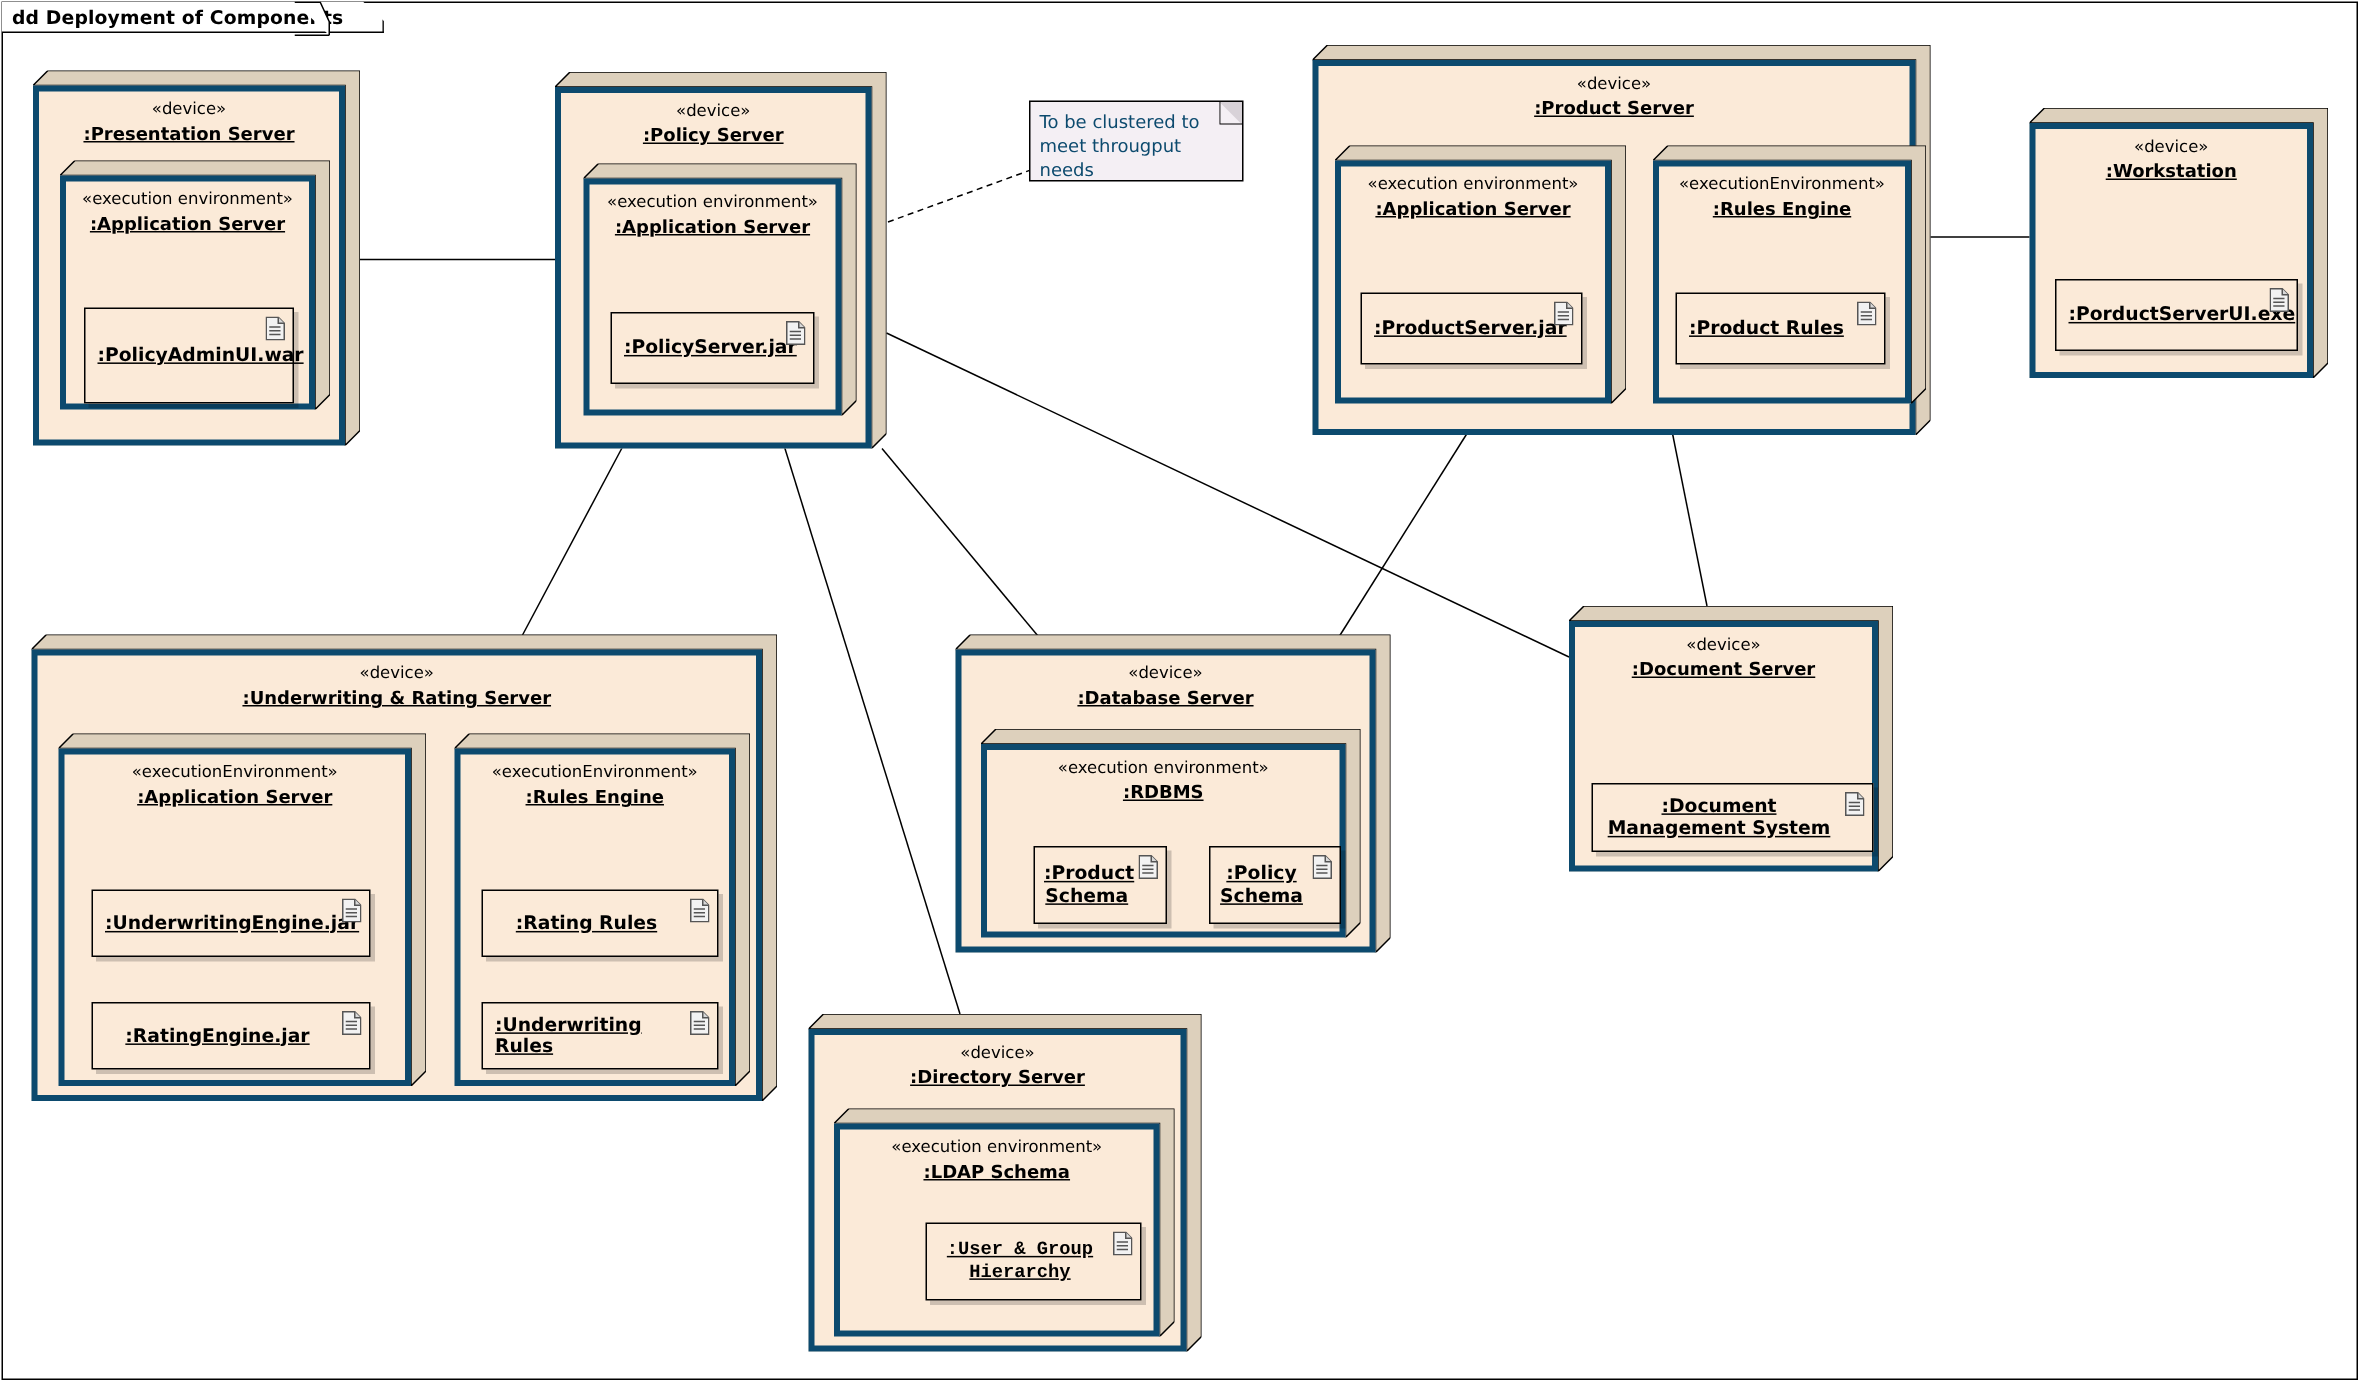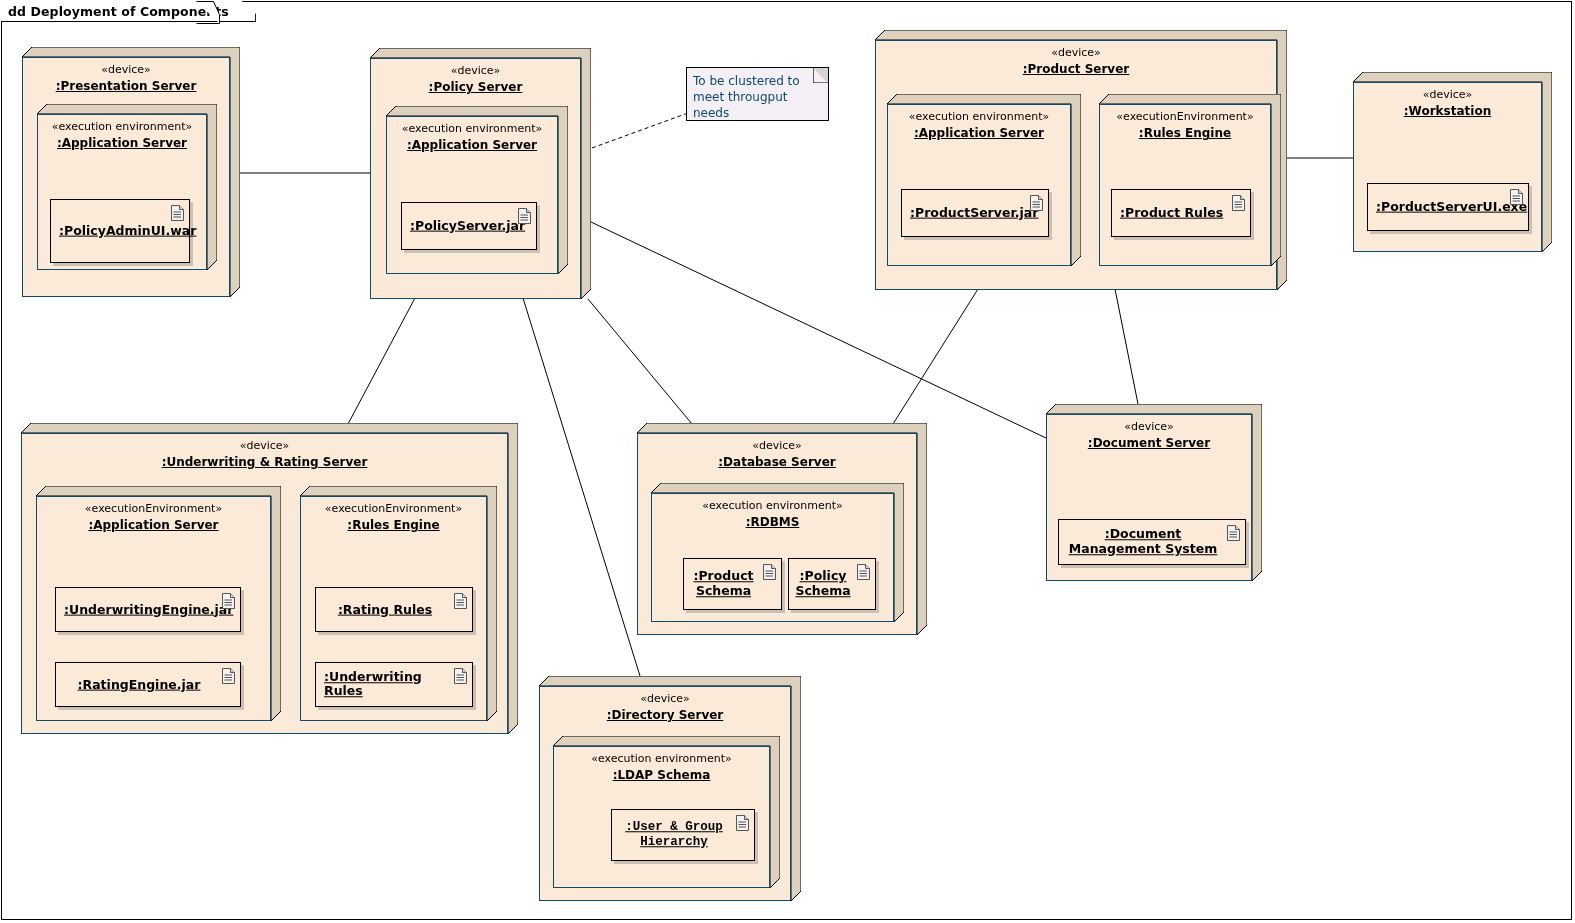--- a/index.html
+++ b/index.html
@@ -53,21 +53,21 @@
   .node-3d{
     position:absolute;left:0;top:0;
     width:100%;height:100%;
     pointer-events:none;
   }
   .node-face{
     position:absolute;
     left:0;top:10px;
     right:10px;bottom:0;
     background:#fbead8;
-    border:1px solid #0c4a6e;
+    border:4px solid #0c4a6e;
     box-sizing:border-box;
   }
   .node-head{
     text-align:center;
     padding-top:6px;
     line-height:1.12;
   }
   .stereo{
     font-size:11px;color:#000;
     font-family:"DejaVu Sans","Liberation Sans",sans-serif;
@@ -388,31 +388,31 @@
       </div>
       <div class="node inner" style="left:13px;top:49px;width:253px;height:139px;">
         <svg class="node-3d" viewBox="0 0 253 139" preserveAspectRatio="none">
           <polygon points="0,10 10,0 253,0 253,129 243,139 243,10" fill="#ddd0bc" stroke="#000" stroke-width="1"></polygon>
         </svg>
         <div class="node-face">
           <div class="node-head">
             <div class="stereo">«execution environment»</div>
             <div><span class="nname">:RDBMS</span></div>
           </div>
-          <div class="artifact" style="left:31px;top:64px;width:99px;height:52px;">
+          <div class="artifact" style="left:31px;top:64px;width:89px;height:52px;">
             <div class="artifact-label ctr2">:Product Schema</div>
             <svg class="art-icon" viewBox="0 0 13 16">
               <polygon points="0.5,0.5 8.5,0.5 12.5,4.5 12.5,15.5 0.5,15.5" fill="#f2f2f2" stroke="#555" stroke-width="1"></polygon>
               <polyline points="8.5,0.5 8.5,4.5 12.5,4.5" fill="#d8d8d8" stroke="#555" stroke-width="1"></polyline>
               <line x1="2.5" y1="7" x2="10" y2="7" stroke="#555"></line>
               <line x1="2.5" y1="9.5" x2="10" y2="9.5" stroke="#555"></line>
               <line x1="2.5" y1="12" x2="10" y2="12" stroke="#555"></line>
             </svg>
           </div>
-          <div class="artifact" style="left:136px;top:64px;width:88px;height:52px;">
+          <div class="artifact" style="left:148px;top:64px;width:88px;height:52px;">
             <div class="artifact-label ctr2">:Policy Schema</div>
             <svg class="art-icon" viewBox="0 0 13 16">
               <polygon points="0.5,0.5 8.5,0.5 12.5,4.5 12.5,15.5 0.5,15.5" fill="#f2f2f2" stroke="#555" stroke-width="1"></polygon>
               <polyline points="8.5,0.5 8.5,4.5 12.5,4.5" fill="#d8d8d8" stroke="#555" stroke-width="1"></polyline>
               <line x1="2.5" y1="7" x2="10" y2="7" stroke="#555"></line>
               <line x1="2.5" y1="9.5" x2="10" y2="9.5" stroke="#555"></line>
               <line x1="2.5" y1="12" x2="10" y2="12" stroke="#555"></line>
             </svg>
           </div>
         </div>

